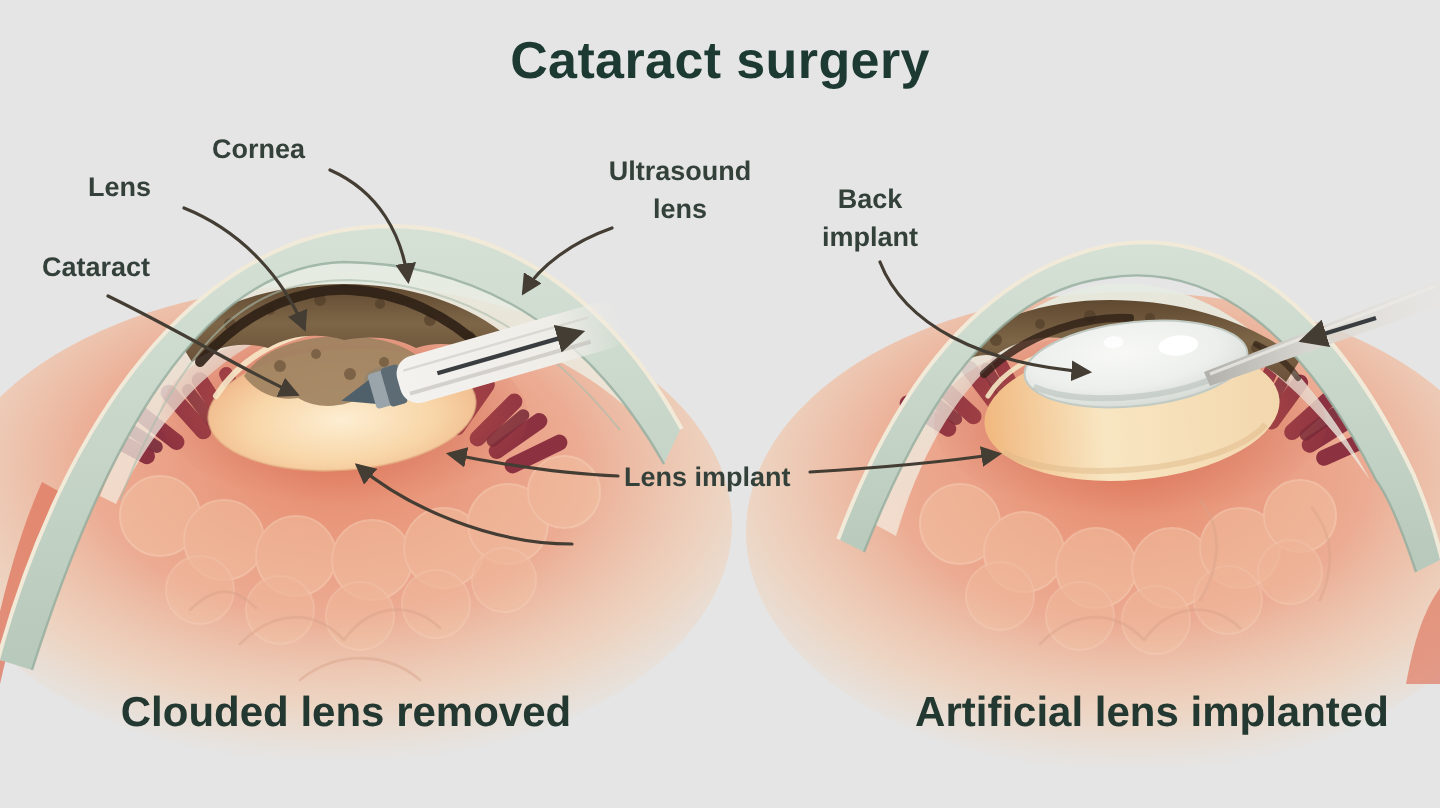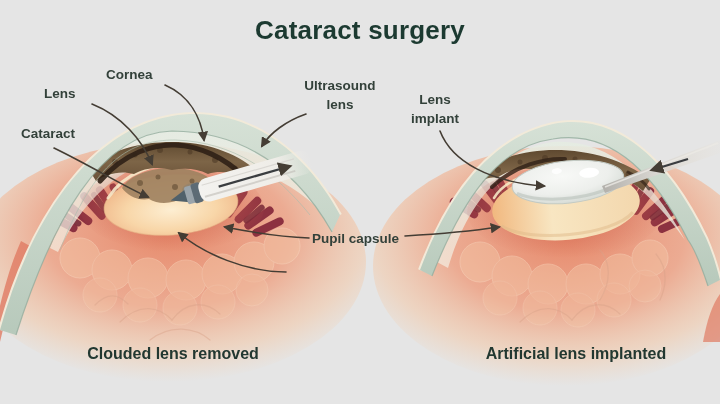--- a/index.html
+++ b/index.html
@@ -13,21 +13,21 @@
   #art{position:absolute;left:0;top:0;}
   .txt{position:absolute;color:#33413a;font-weight:bold;font-size:13.5px;line-height:19px;white-space:nowrap;}
   .txt.wrap{white-space:normal;text-align:center;}
   #title{
     position:absolute;left:0;top:15px;width:720px;
     text-align:center;font-size:26px;font-weight:bold;
     color:#1c3a31;letter-spacing:.2px;
   }
   .caption{
     position:absolute;top:345px;width:240px;text-align:center;
-    font-size:16px;font-weight:bold;color:#223831;white-space:nowrap;
+    font-size:21px;font-weight:bold;color:#223831;white-space:nowrap;
   }
   #caption-left{left:53px;}
   #caption-right{left:456px;}
 </style>
 </head>
 <body>
 
 <div id="stage">
 
   <svg id="art" width="720" height="404" viewBox="0 0 720 404">
@@ -291,18 +291,18 @@
       <path d="M 286,272 C 246,272 204,254 179,233" marker-end="url(#ah)"></path>
     </g>
   </svg>
 
   <div id="title">Cataract surgery</div>
 
   <div class="txt" style="left:106px;top:65px;">Cornea</div>
   <div class="txt" style="left:44px;top:84px;">Lens</div>
   <div class="txt" style="left:21px;top:124px;text-align:center;">Cataract</div>
   <div class="txt wrap" style="left:294px;top:76px;width:92px;">Ultrasound lens</div>
-  <div class="txt wrap" style="left:399px;top:90px;width:72px;">Lens implant</div>
-  <div class="txt" style="left:312px;top:229px;">Pupil capsule</div>
+  <div class="txt wrap" style="left:399px;top:90px;width:72px;">Back implant</div>
+  <div class="txt" style="left:312px;top:229px;">Lens implant</div>
 
   <div class="caption" id="caption-left">Clouded lens removed</div>
   <div class="caption" id="caption-right">Artificial lens implanted</div>
 </div>
 
 </body></html>

